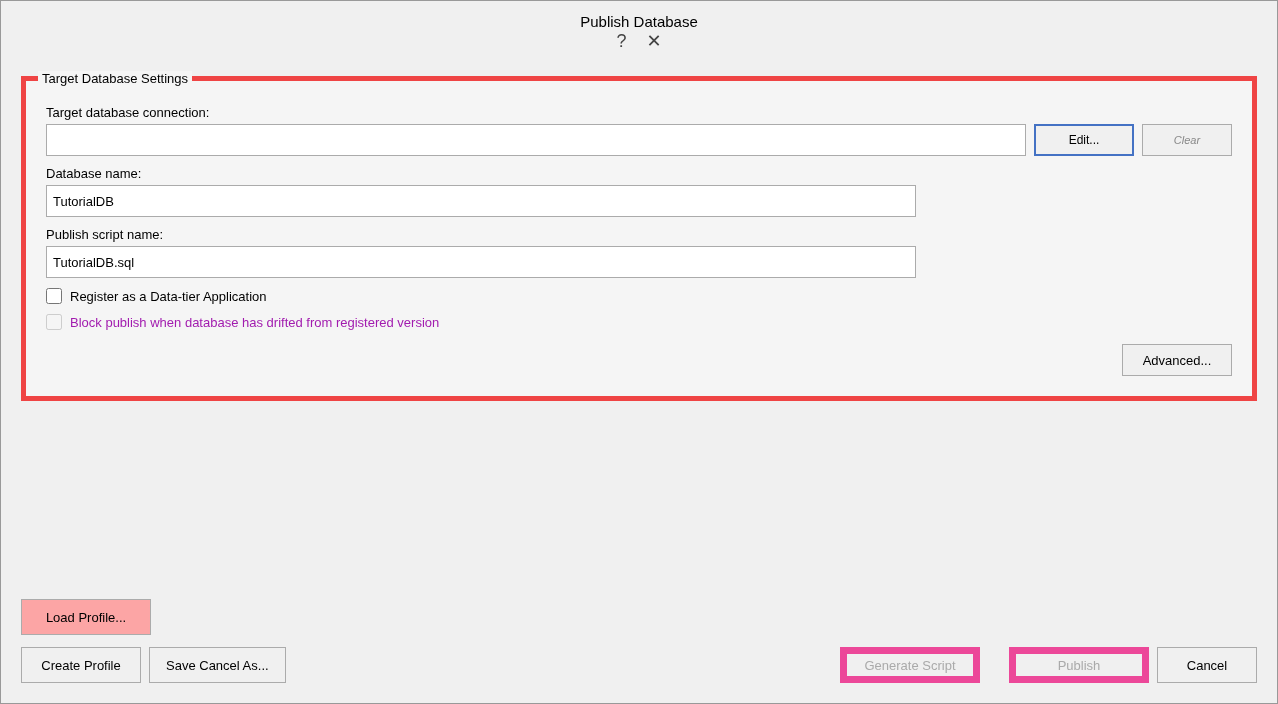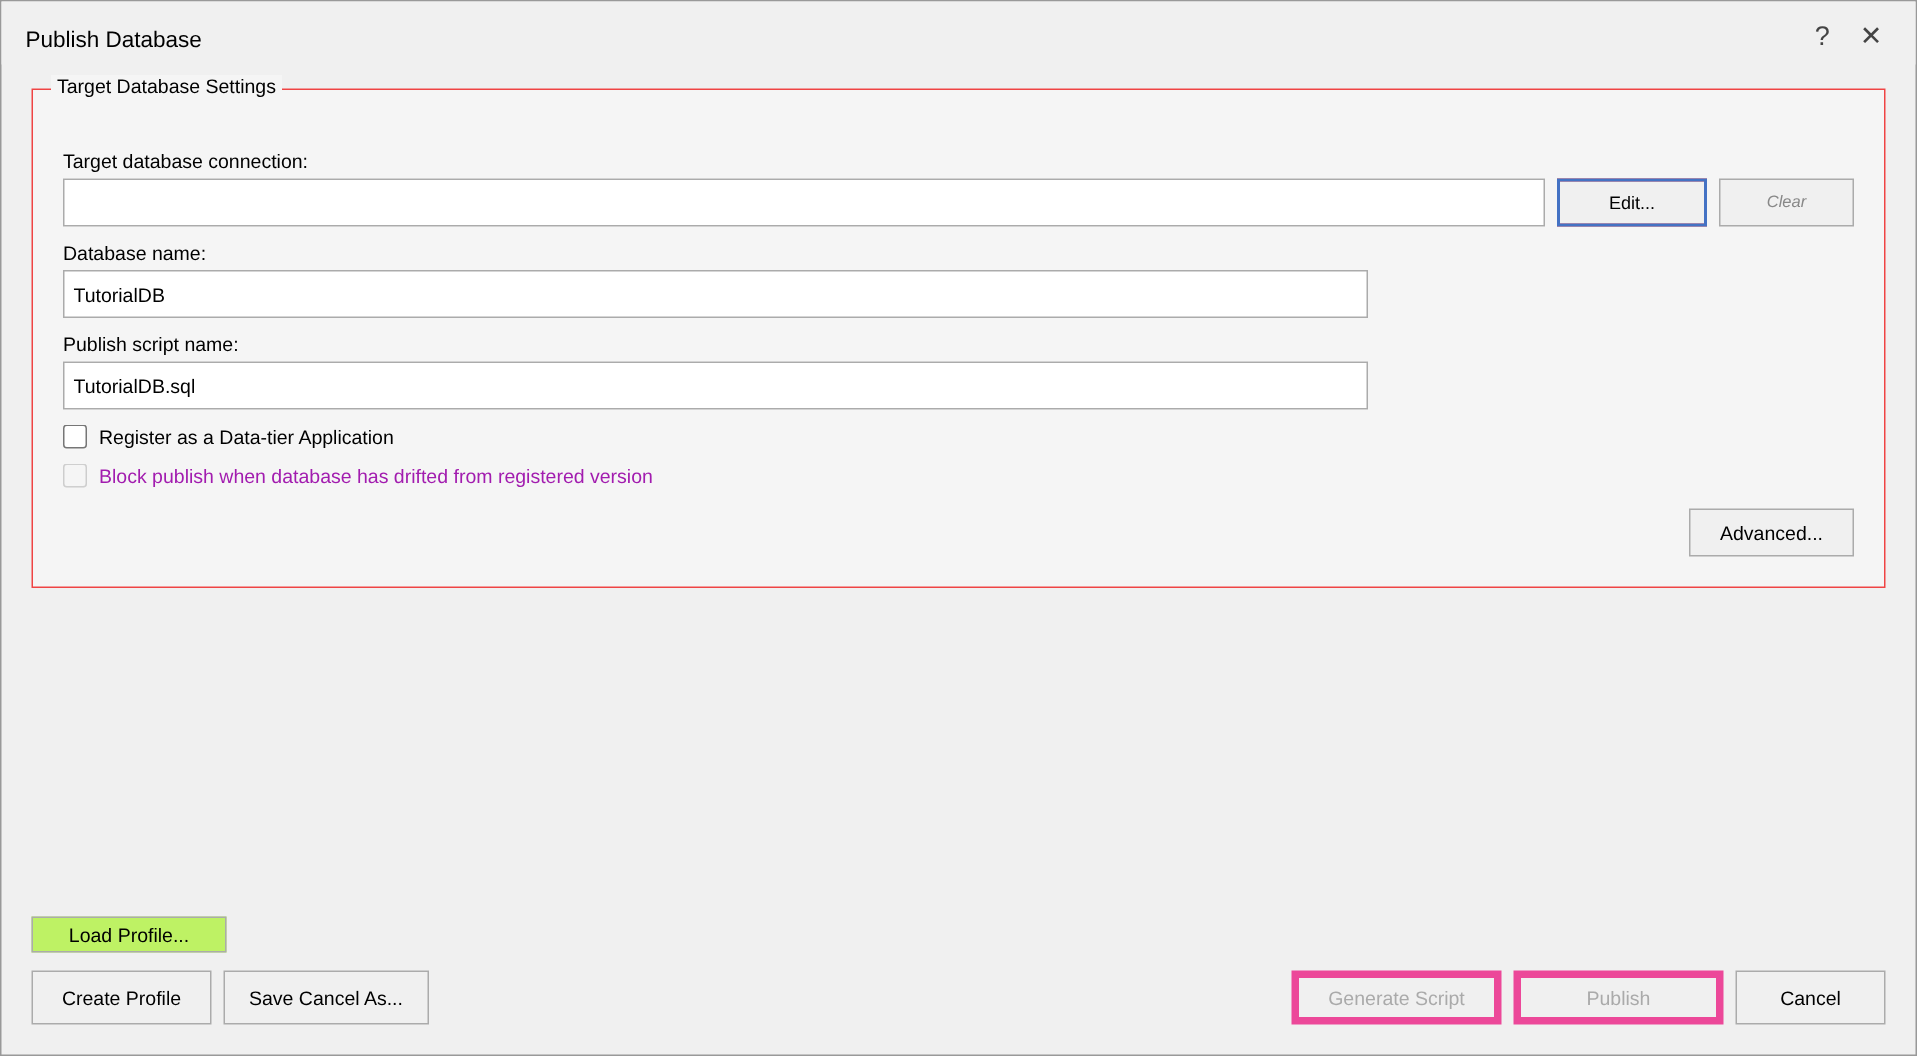--- a/index.html
+++ b/index.html
@@ -28,22 +28,23 @@
       flex-direction: column;
       border: 1px solid #999;
       position: relative;
     }
 
     .title-bar {
       background: #f0f0f0;
       padding: 12px 16px 8px 16px;
       display: flex;
       justify-content: space-between;
-      align-items: flex-end;
+      align-items: center;
       border-bottom: none;
+      flex-direction: column;
     }
 
     .title-text {
       font-size: 15px;
       font-weight: normal;
       color: #000;
     }
 
     .title-bar-right {
       display: flex;
@@ -63,23 +64,23 @@
 
     .dialog-body {
       flex: 1;
       padding: 16px 20px;
       display: flex;
       flex-direction: column;
       gap: 16px;
     }
 
     .group-box {
-      border: 1px solid #ef4444;
+      border: 5px solid #ef4444;
       background: #f5f5f5;
-      padding: 32px 20px 20px 20px;
+      padding: 16px 20px 20px 20px;
       position: relative;
     }
 
     .group-box-title {
       position: absolute;
       top: -10px;
       left: 12px;
       background: #f5f5f5;
       padding: 0 4px;
       font-size: 13px;
@@ -208,23 +209,23 @@
       flex-direction: column;
       gap: 12px;
     }
 
     .load-profile-row {
       display: flex;
     }
 
     .btn-load-profile {
       min-width: 130px;
-      height: 24px;
-      border: 1px solid #ababab;
-      background: #bef264;
+      height: 36px;
+      border: 1px solid #ababab;
+      background: #fca5a5;
       cursor: pointer;
       font-size: 13px;
       padding: 0 16px;
     }
 
     .actions-row {
       display: flex;
       align-items: center;
       gap: 8px;
     }
@@ -246,26 +247,27 @@
       border: 1px solid #ababab;
       background: #f0f0f0;
       cursor: pointer;
       font-size: 13px;
       padding: 0 16px;
     }
 
     .btn-action-disabled {
       min-width: 140px;
       height: 36px;
-      border: 5px solid #ec4899;
+      border: 7px solid #ec4899;
       background: #f0f0f0;
       cursor: default;
       font-size: 13px;
       padding: 0 16px;
       color: #aaa;
+      margin-left: 21px;
     }
 
     .btn-cancel {
       min-width: 100px;
       height: 36px;
       border: 1px solid #ababab;
       background: #f0f0f0;
       cursor: pointer;
       font-size: 13px;
       padding: 0 16px;

